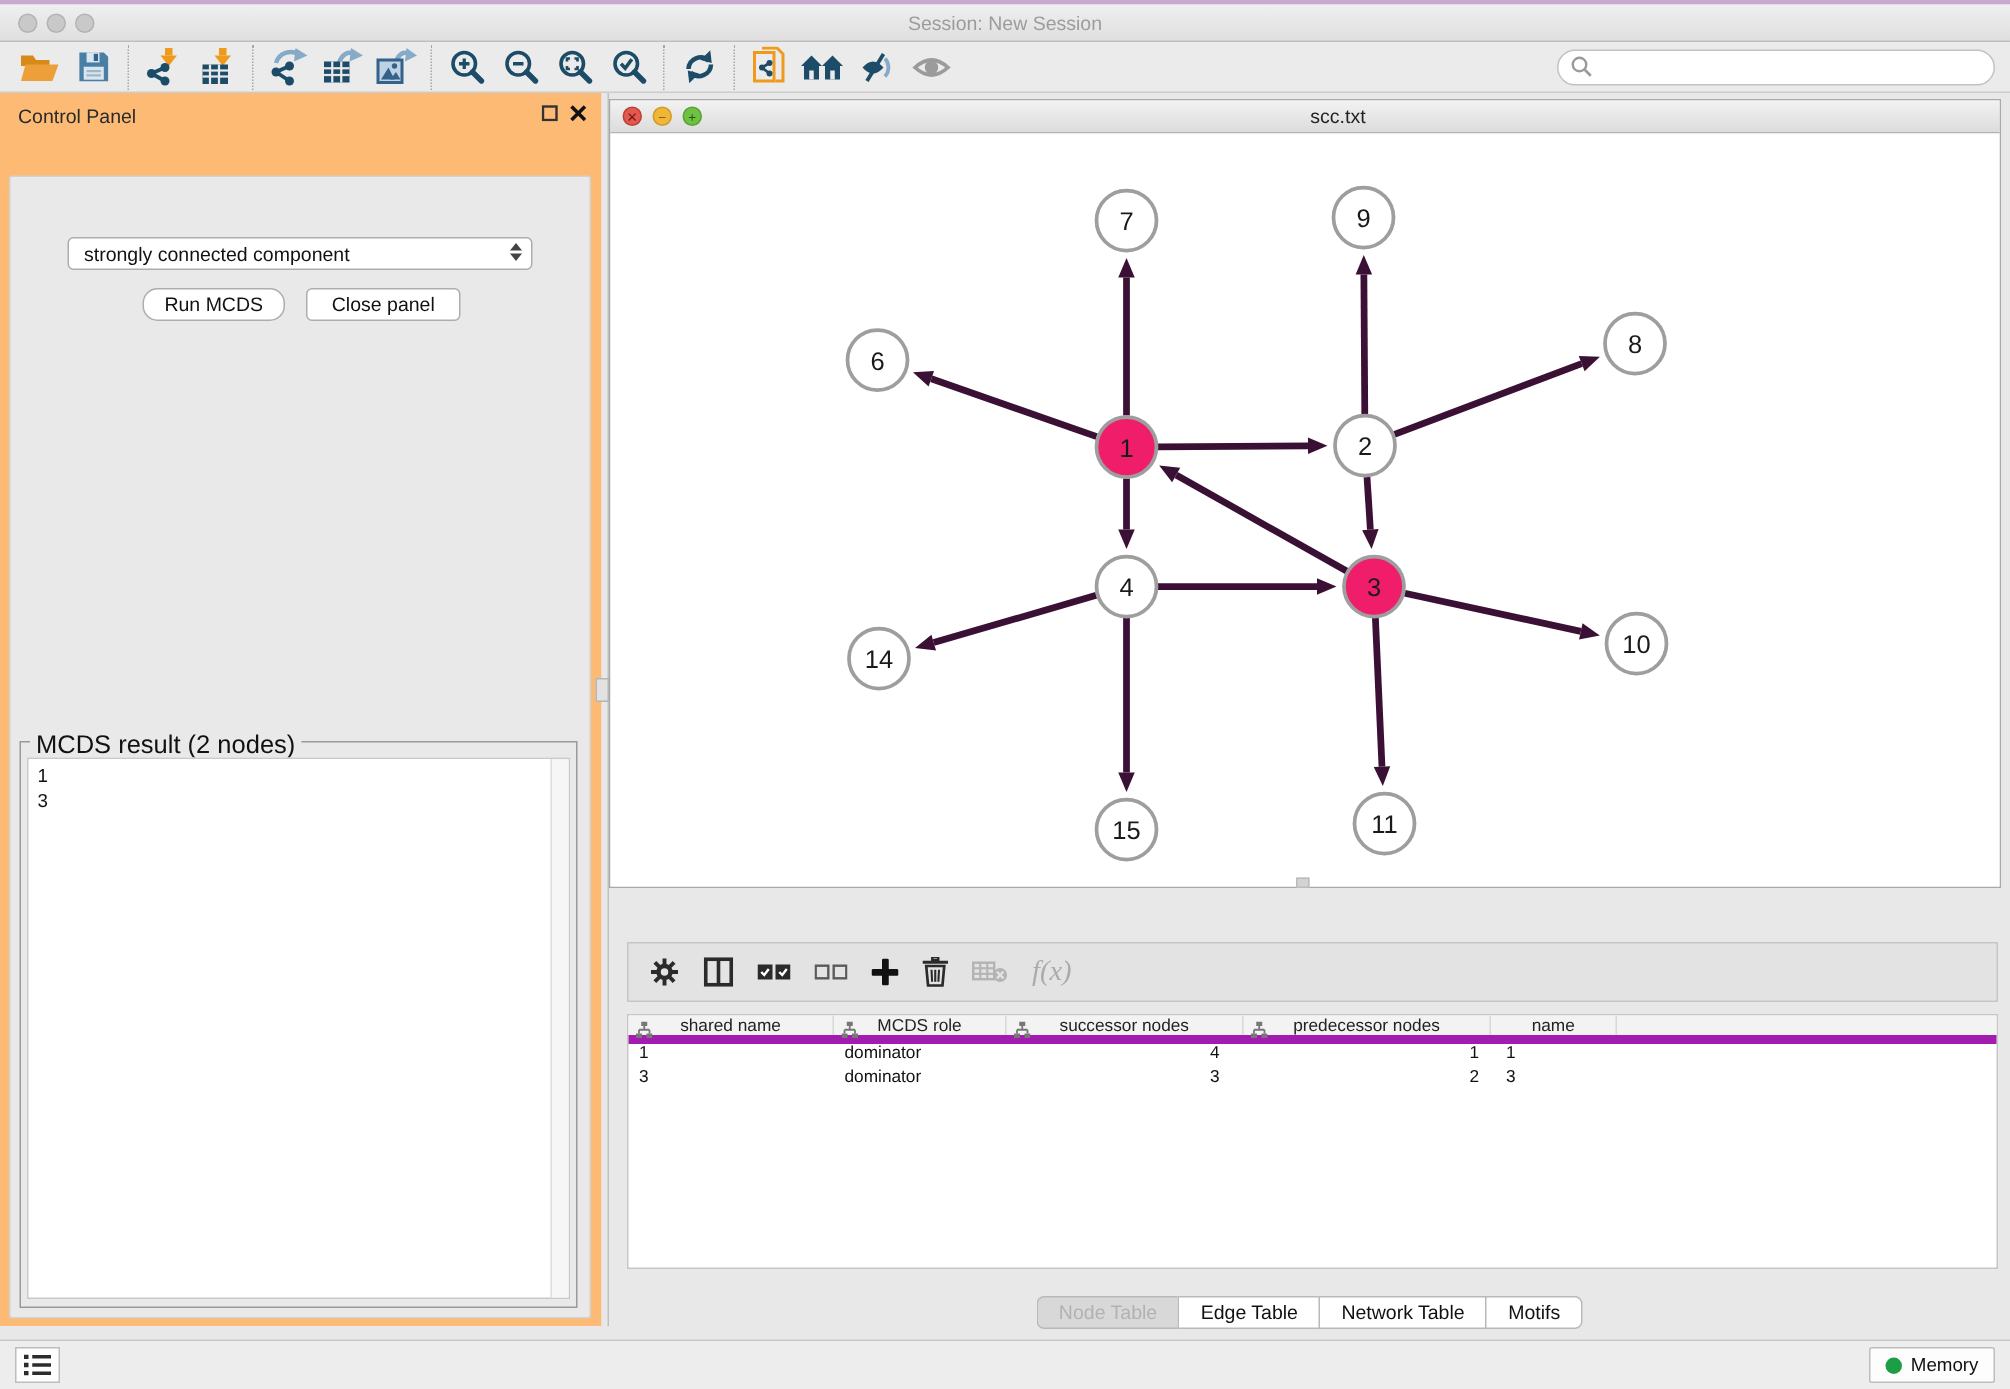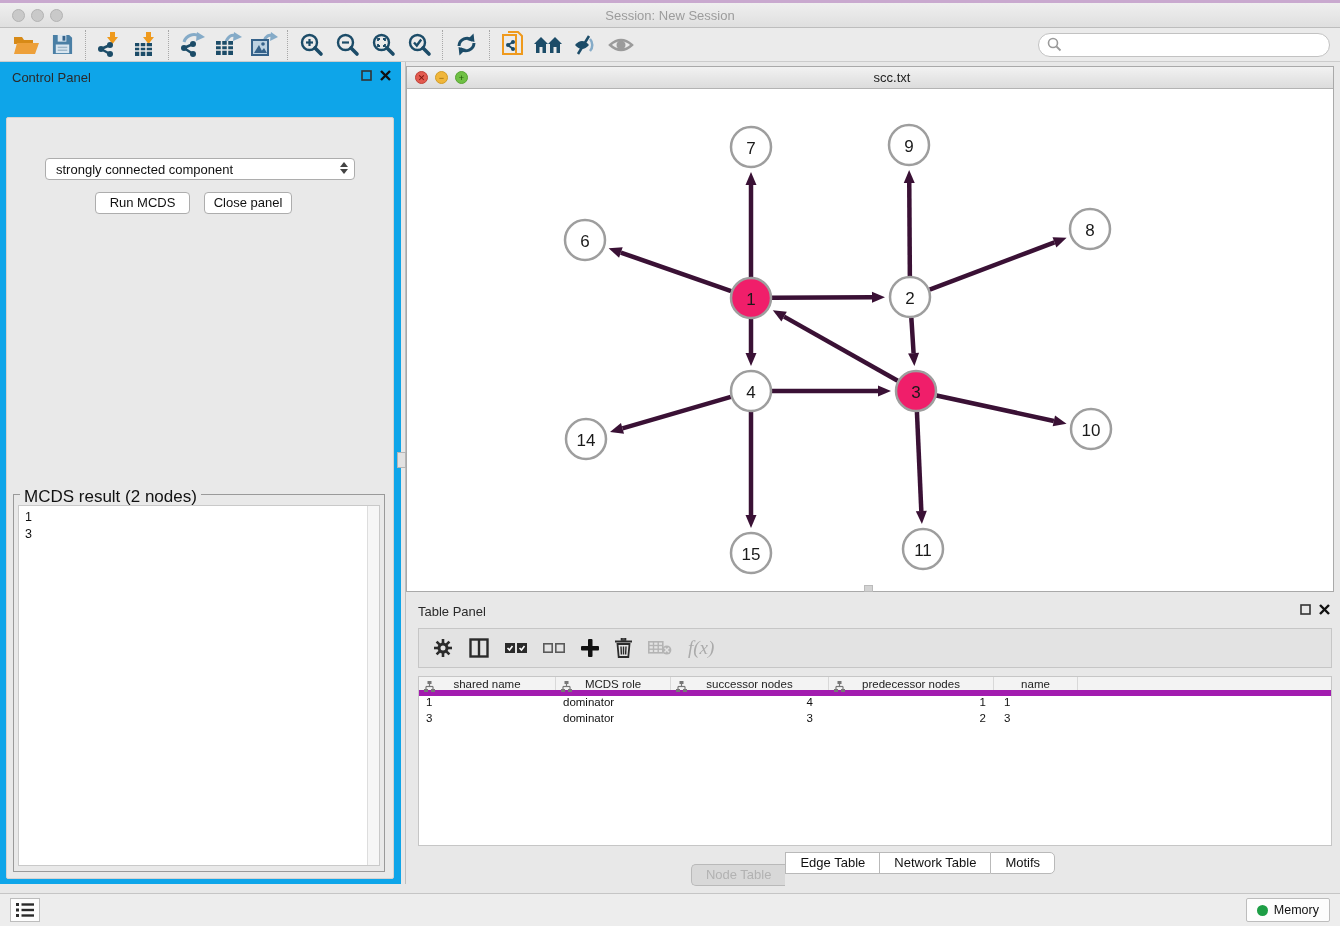--- a/index.html
+++ b/index.html
@@ -18,21 +18,21 @@
   
   #main-toolbar { left:0; top:28px; width:1340px; height:34px; background:#ebebeb;
     border-bottom:1px solid #cccccc; display:flex; align-items:center; padding-left:8px; }
   .tb-icon { width:36px; height:32px; display:flex; align-items:center; justify-content:center; flex:0 0 auto; }
   .tb-sep { width:1px; height:30px; border-left:1px dotted #a8a8a8; margin:0 5px; flex:0 0 auto; }
   #search-box { margin-left:auto; margin-right:10px; width:292px; height:24px; background:#fff;
     border:1px solid #c2c2c2; border-radius:12px; display:flex; align-items:center; padding-left:8px; }
   #search-input { border:none; outline:none; flex:1; height:20px; font-size:12px; background:transparent; }
 
   
-  #control-panel { left:0; top:62px; width:401px; height:822px; background:#0ea5e9; }
+  #control-panel { left:0; top:62px; width:401px; height:822px; background:#fdba74; }
   .panel-head { height:30px; position:relative; }
   .panel-title { position:absolute; left:12px; top:8px; font-size:13px; color:#2a2a2a; }
   .panel-btns { position:absolute; right:10px; top:8px; display:flex; gap:8px; align-items:center; }
   .cp-tabs { position:absolute; left:0; top:30px; width:100%; display:flex; justify-content:center; }
   .cp-tab { height:21px; padding:0 14px; background:#fff; border:1px solid #c9c9c9; border-right:none;
     font-size:13px; color:#1a1a1a; line-height:19px; }
   .cp-tab:first-child { border-radius:4px 0 0 4px; }
   .cp-tab:last-child { border-right:1px solid #c9c9c9; border-radius:0 4px 4px 0; }
   .cp-tab.active { background:#dcdcdc; color:#c0c0c0; }
   #cp-content { position:absolute; left:6px; top:55px; width:388px; height:762px;
@@ -41,22 +41,22 @@
   #opt-select { position:absolute; left:38px; top:40px; width:310px; height:22px; background:#fff;
     border:1px solid #adadad; border-radius:4px; font-size:13px; color:#111;
     display:flex; align-items:center; padding-left:10px; }
   .sel-arrows { position:absolute; right:6px; top:3px; display:flex; flex-direction:column; gap:2px; }
   .tri-up { width:0; height:0; border-left:4px solid transparent; border-right:4px solid transparent;
     border-bottom:5px solid #444; }
   .tri-down { width:0; height:0; border-left:4px solid transparent; border-right:4px solid transparent;
     border-top:5px solid #444; }
   .cp-btn { position:absolute; top:74px; height:22px; background:#fff; border:1px solid #adadad;
     border-radius:4px; font-size:13px; color:#111; text-align:center; line-height:20px; }
-  #run-btn { left:88px; width:95px; }
-  #close-btn { left:197px; width:88px; }
+  #run-btn { left:88px; width:95px;border-radius:10px; }
+  #close-btn { left:197px; width:103px; }
   #result-group { position:absolute; left:6px; top:376px; right:8px; bottom:6px;
     border:1px solid #9a9a9a; }
   #result-legend { position:absolute; left:6px; top:-8px; background:#e9e9e9; padding:0 4px;
     font-size:17px; color:#111; }
   #result-area { position:absolute; left:4px; top:10px; right:4px; bottom:5px; background:#fff;
     border:1px solid #c9c9c9; font-size:12.5px; color:#111; }
   #result-lines { padding:3px 6px; line-height:17px; }
   #result-scroll { position:absolute; top:0; right:0; bottom:0; width:12px; background:#f6f6f6;
     border-left:1px solid #ddd; }
 
@@ -91,21 +91,21 @@
   .td { overflow:hidden; white-space:nowrap; }
   .c0 { width:137px; } .c1 { width:115px; } .c2 { width:158px; } .c3 { width:165px; } .c4 { width:84px; }
   .td.c0 { padding-left:7px; } .td.c1 { padding-left:7px; }
   .td.c2 { text-align:right; padding-right:16px; } .td.c3 { text-align:right; padding-right:8px; }
   .td.c4 { padding-left:10px; }
   #tp-tabs { position:absolute; left:0; bottom:0; width:100%; display:flex; justify-content:center; }
   .tp-tab { height:22px; padding:0 14px; background:#fff; border:1px solid #b9b9b9; border-right:none;
     font-size:13px; color:#111; line-height:20px; }
   .tp-tab:first-child { border-radius:5px 0 0 5px; }
   .tp-tab:last-child { border-right:1px solid #b9b9b9; border-radius:0 5px 5px 0; }
-  .tp-tab.active { background:#d8d8d8; color:#b2b2b2;margin-top:12px; }
+  .tp-tab.active { background:#d8d8d8; color:#b2b2b2; }
 
   
   #status-bar { left:0; top:893px; width:1340px; height:33px; background:#ededed;
     border-top:1px solid #c5c5c5; }
   #list-btn { position:absolute; left:10px; top:4px; width:30px; height:24px; background:#fdfdfd;
     border:1px solid #bdbdbd; display:flex; align-items:center; justify-content:center; }
   #memory-btn { position:absolute; right:10px; top:4px; height:24px; background:#fdfdfd;
     border:1px solid #bdbdbd; border-radius:2px; display:flex; align-items:center; gap:6px;
     padding:0 10px; font-size:12.5px; color:#111; }
   #memory-dot { width:11px; height:11px; border-radius:50%; background:#1d9e45; }
@@ -384,32 +384,20 @@
         <circle cx="344" cy="464" r="20" fill="#ffffff" stroke="#9e9e9e" stroke-width="2.5"></circle>
         <text x="344" y="465" text-anchor="middle" dominant-baseline="central" font-size="17" fill="#1a1a1a">15</text>
         <circle cx="516" cy="460" r="20" fill="#ffffff" stroke="#9e9e9e" stroke-width="2.5"></circle>
         <text x="516" y="461" text-anchor="middle" dominant-baseline="central" font-size="17" fill="#1a1a1a">11</text>
       </svg>
   </div>
 </div>
 <div id="canvas-handle" class="abs"></div>
 
 <div id="table-panel" class="abs">
-  <div class="panel-head">
-    <span class="panel-title">Table Panel</span>
-    <span class="panel-btns">
-      <svg width="11" height="11" viewBox="0 0 11 11">
-          <rect x="1" y="1" width="9" height="9" fill="none" stroke="#333" stroke-width="1.6"></rect>
-        </svg>
-      <svg width="11" height="11" viewBox="0 0 11 11">
-          <line x1="1" y1="1" x2="10" y2="10" stroke="#111" stroke-width="2.4"></line>
-          <line x1="10" y1="1" x2="1" y2="10" stroke="#111" stroke-width="2.4"></line>
-        </svg>
-    </span>
-  </div>
   <div id="tp-toolbar">
     <span class="tp-icon">
       <svg width="20" height="20" viewBox="0 0 20 20">
           <circle cx="10" cy="10" r="4" fill="none" stroke="#2b2b2b" stroke-width="3"></circle>
           <g stroke="#2b2b2b" stroke-width="2.6">
             <line x1="10" y1="1" x2="10" y2="5"></line>
             <line x1="10" y1="15" x2="10" y2="19"></line>
             <line x1="1" y1="10" x2="5" y2="10"></line>
             <line x1="15" y1="10" x2="19" y2="10"></line>
             <line x1="3.6" y1="3.6" x2="6.4" y2="6.4"></line>

